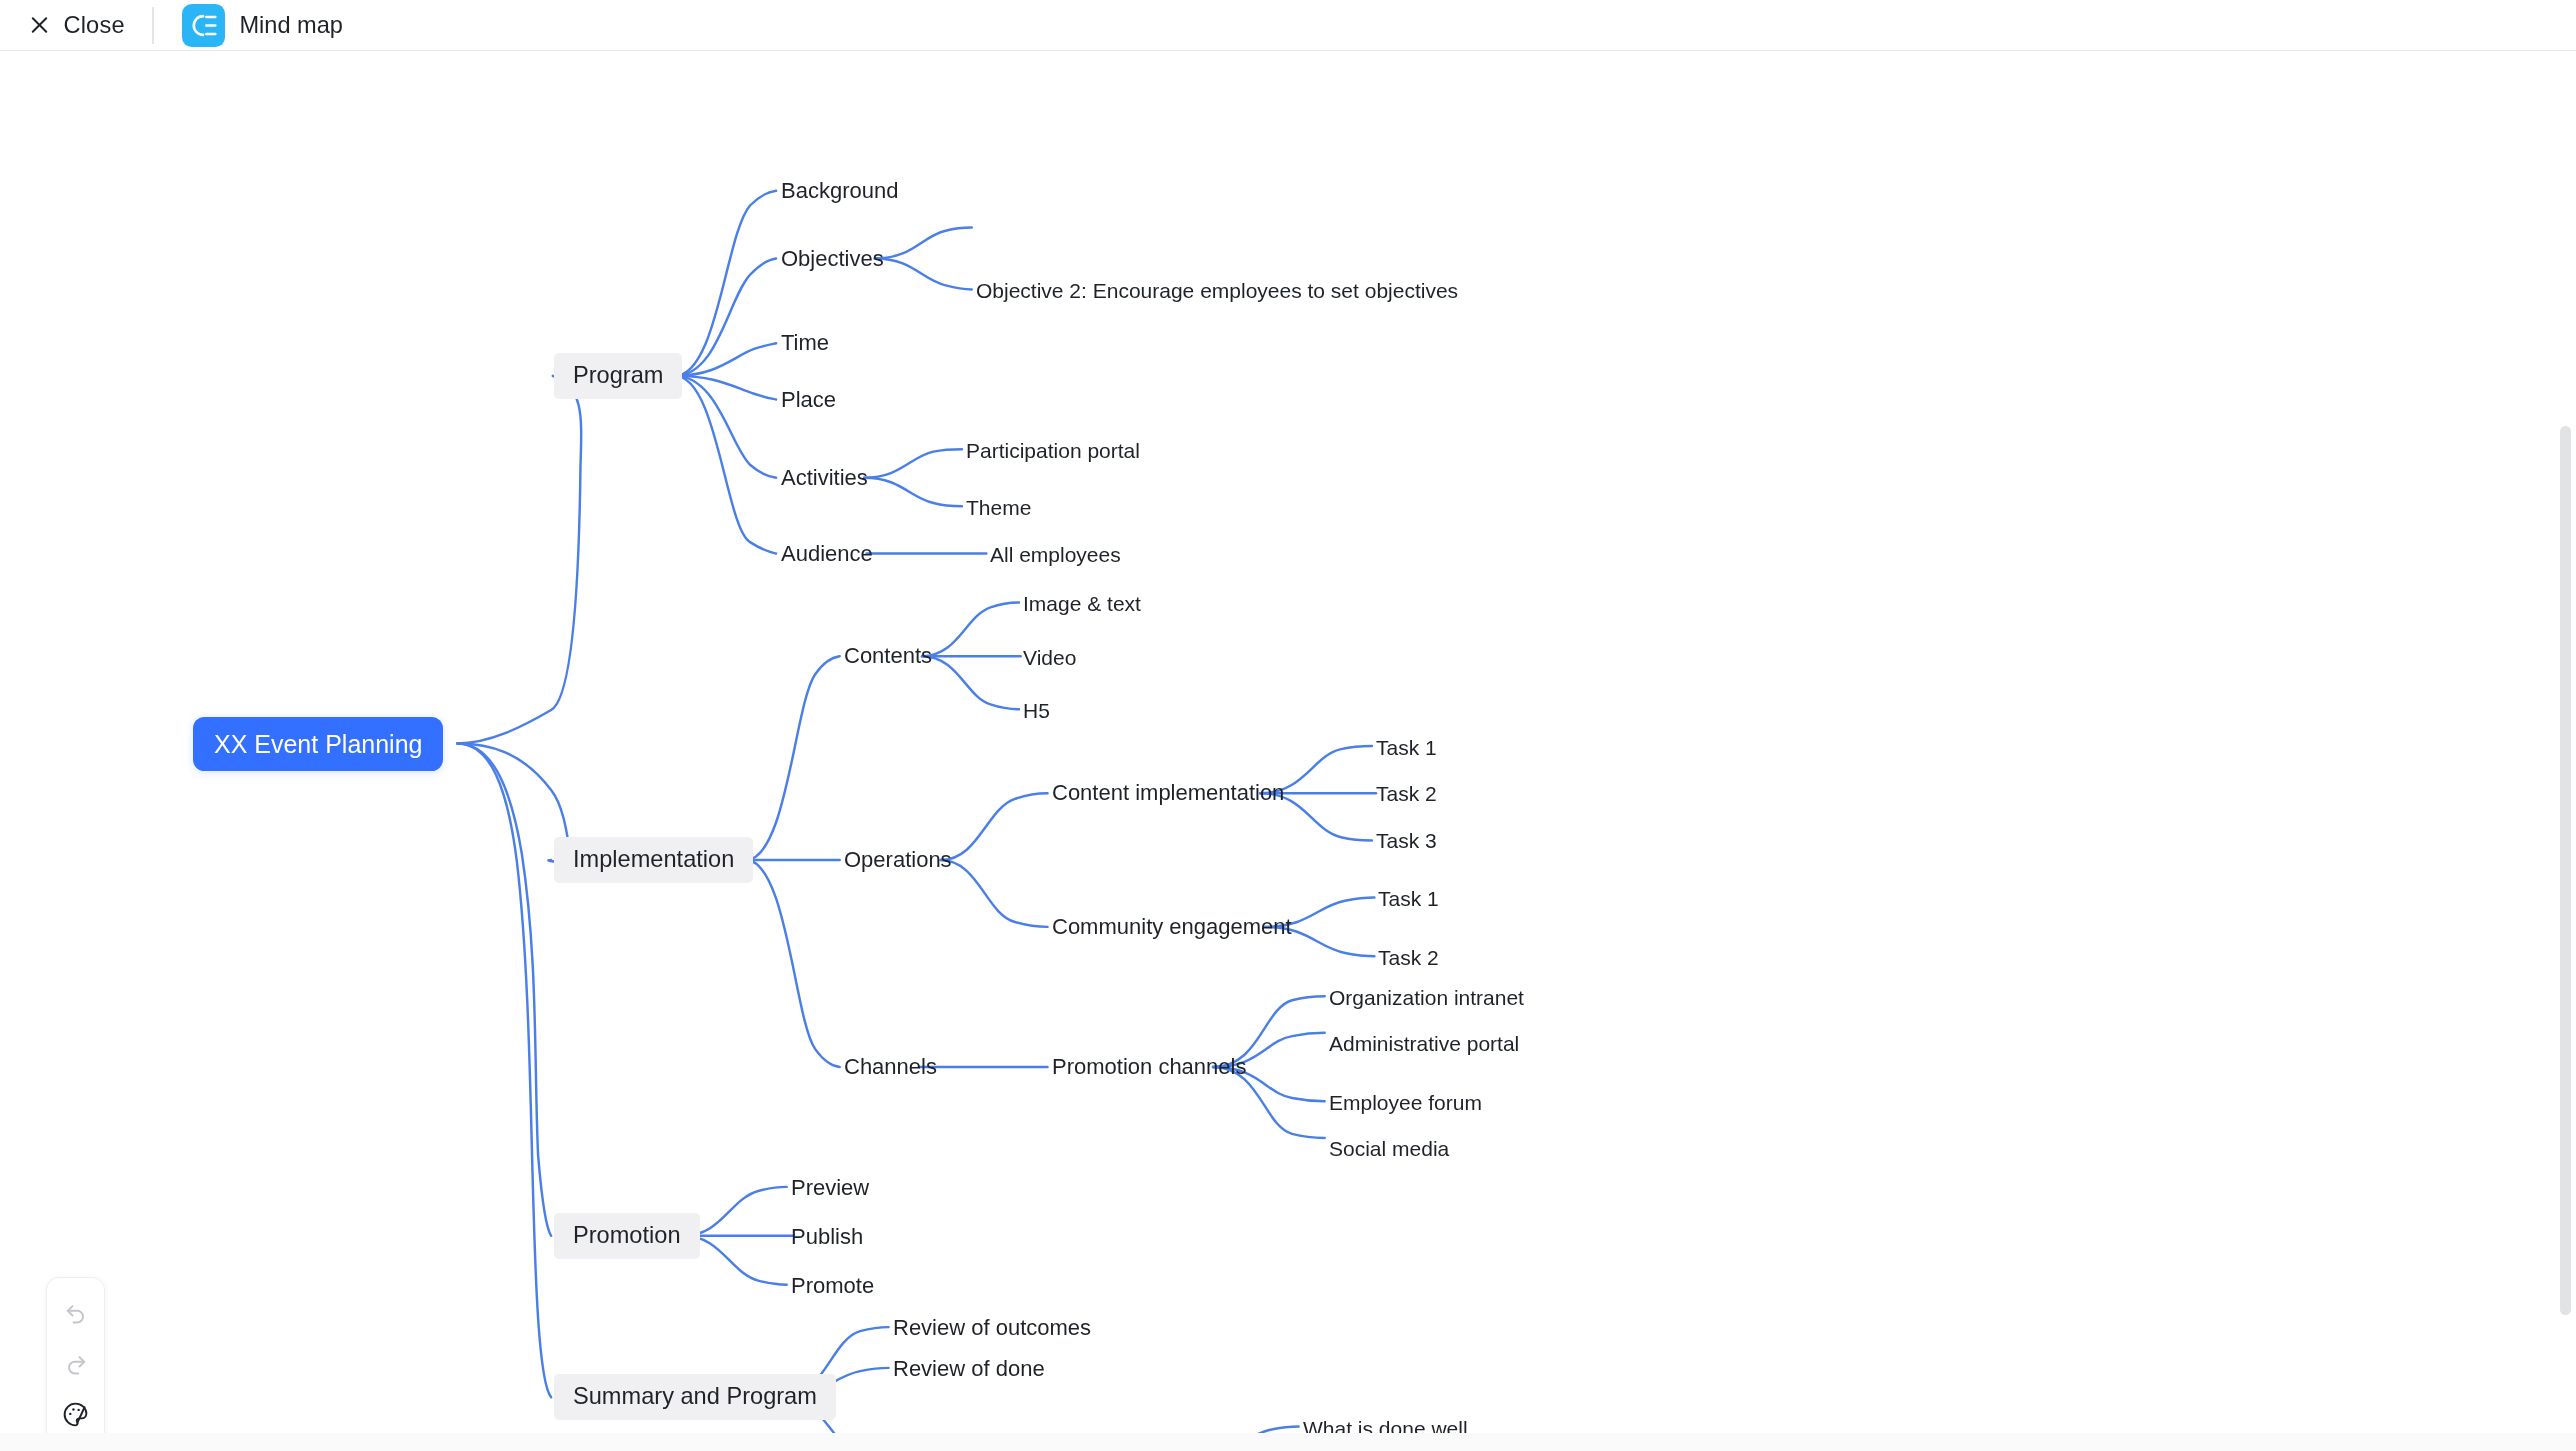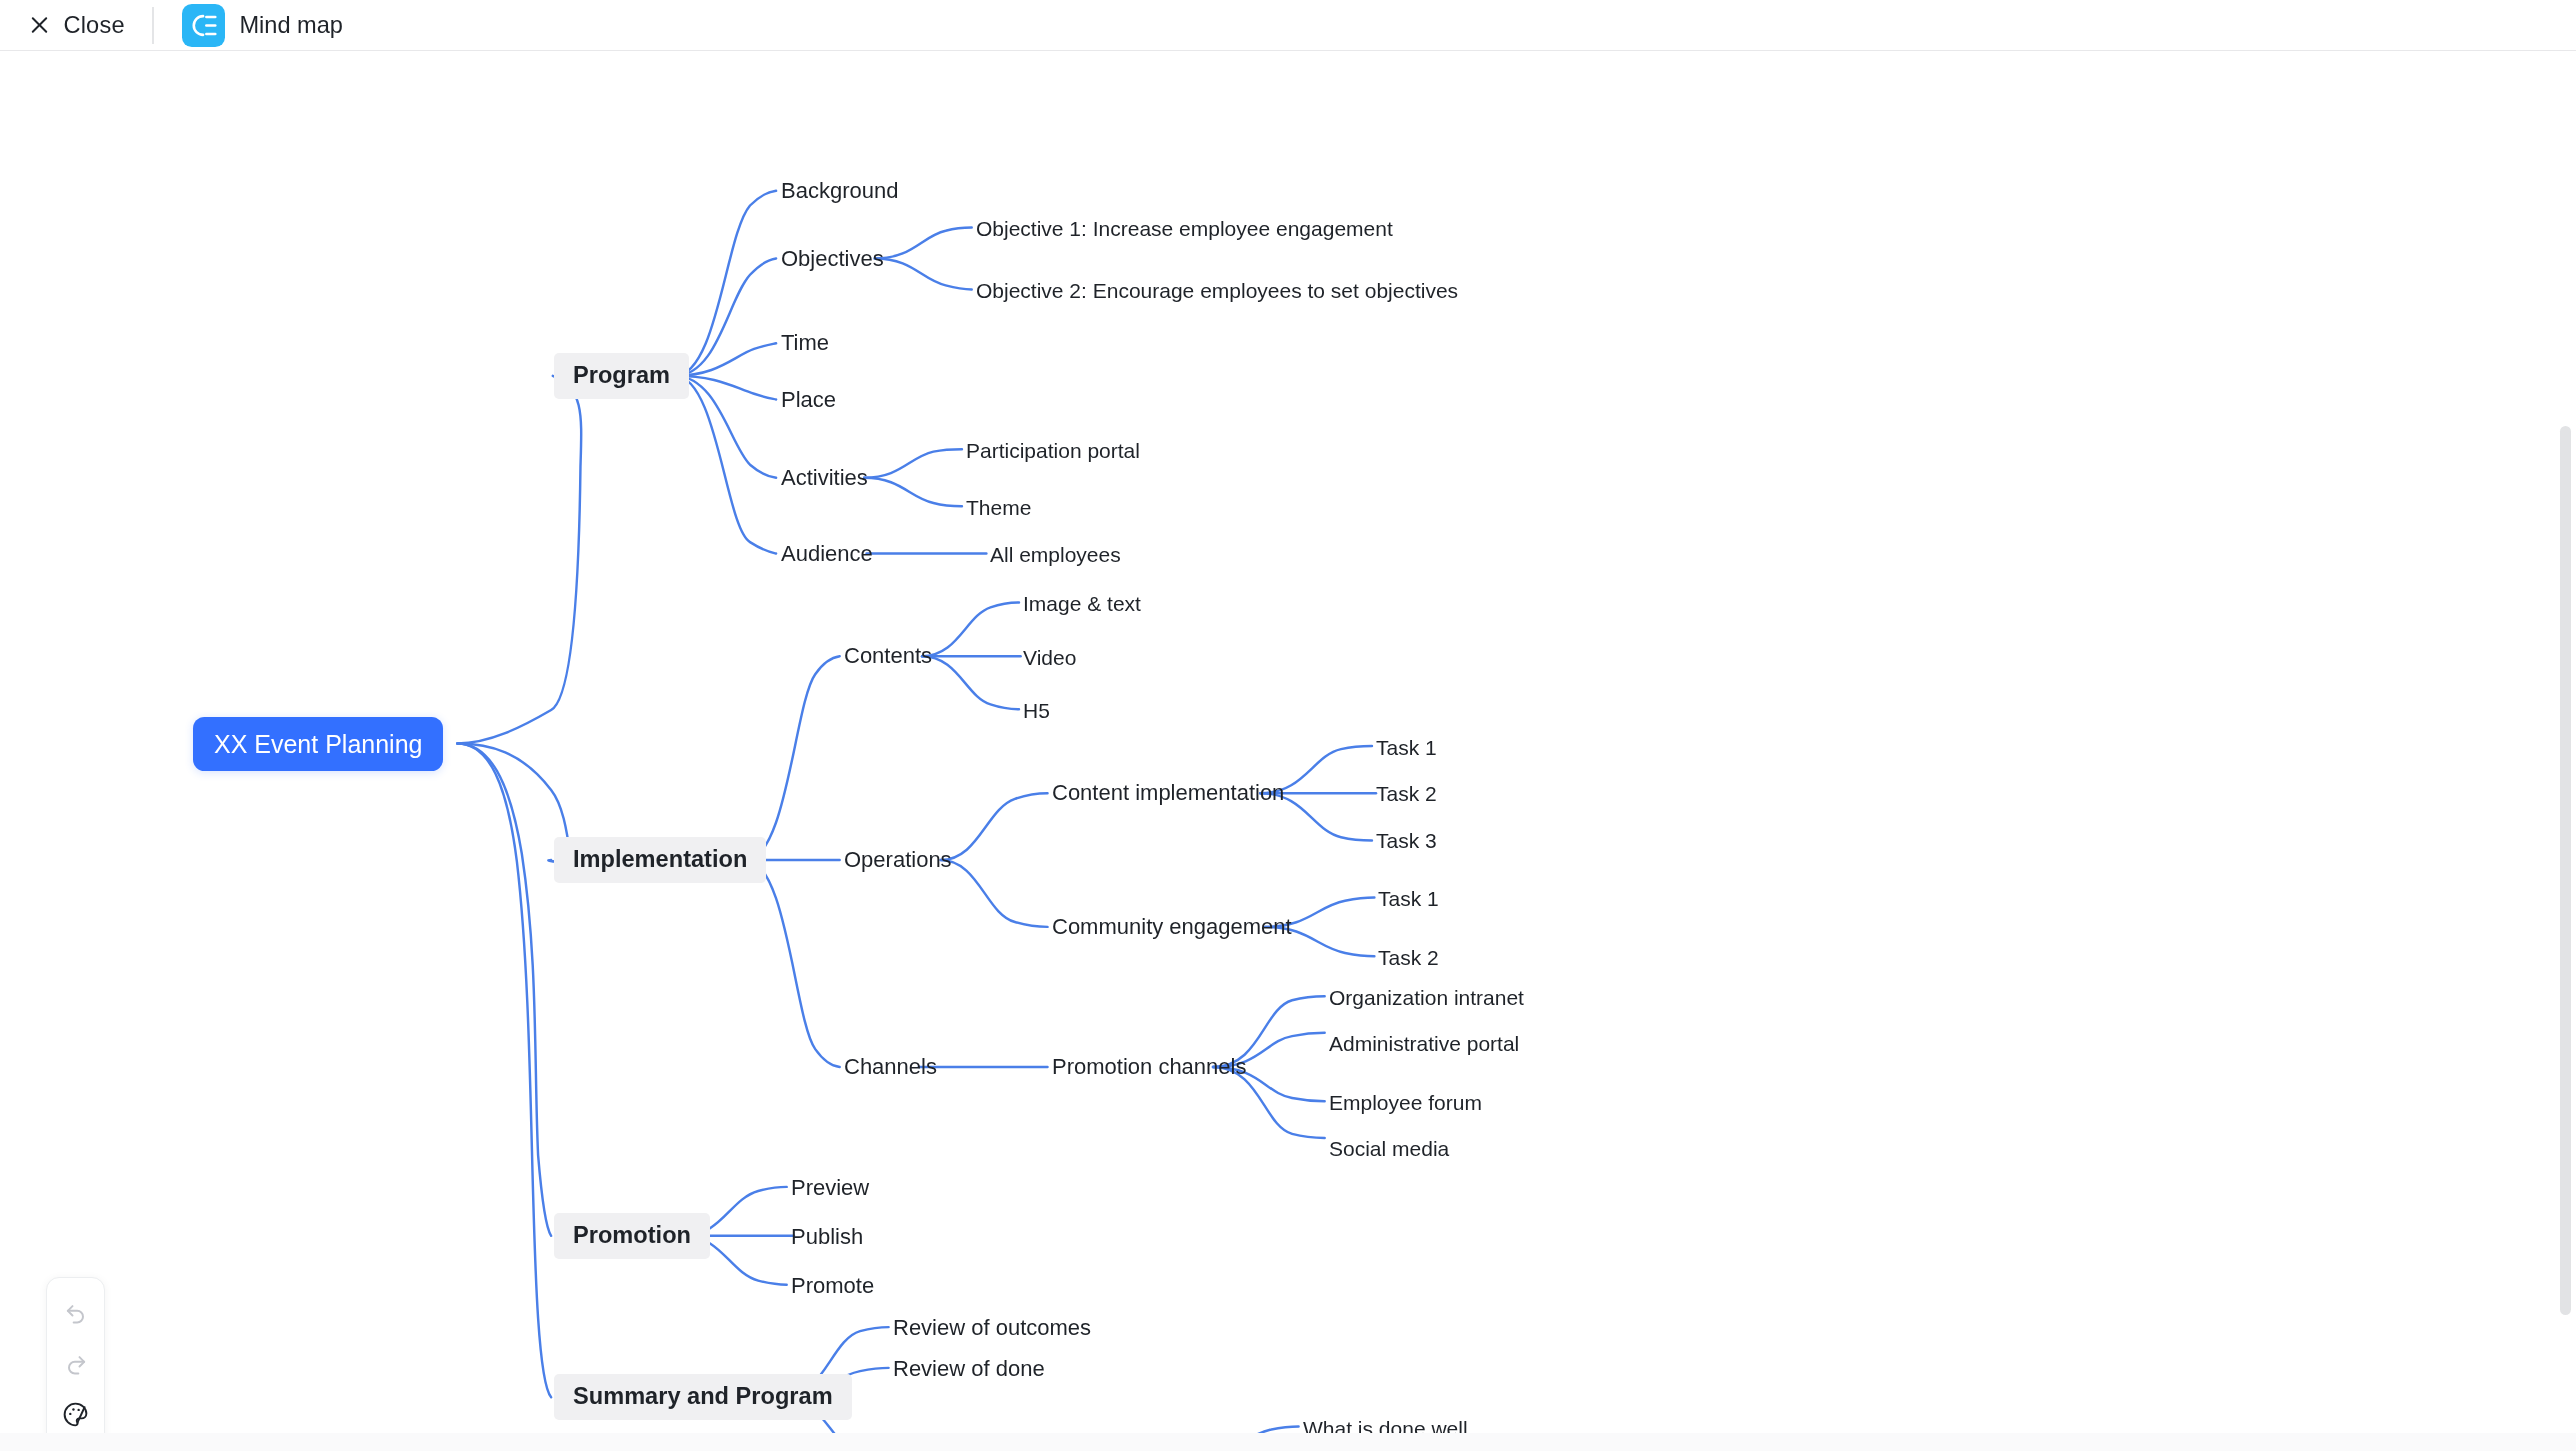--- a/index.html
+++ b/index.html
@@ -73,21 +73,20 @@
     height: 54px;
   }
   .node.root .node-text { color: #ffffff; font-size: 25px; }
 
   
   .node.lvl1 {
     background: #f0f0f2;
     border-radius: 5px;
     padding: 0 19px;
     height: 46px;
-    font-weight: bold;
   }
   .node.lvl1 .node-text { color: #1f2329; font-size: 23.6px; }
 
   
   .node.lvl2 .node-text { color: #1f2329; font-size: 22px; }
   .node.lvl3 .node-text { color: #1f2329; font-size: 21px; }
   .node.lvl2, .node.lvl3 { height: 36px; }
 
   
   #tool-bar {
@@ -214,23 +213,20 @@
   </div>
 
   <div class="node lvl1" style="left:554px; top:282px;">
     <span class="node-text">Program</span>
   </div>
   <div class="node lvl2" style="left:781px; top:102px;">
     <span class="node-text">Background</span>
   </div>
   <div class="node lvl2" style="left:781px; top:170px;">
     <span class="node-text">Objectives</span>
-  </div>
-  <div class="node lvl3" style="left:976px; top:139px;">
-    <span class="node-text">Objective 1: Increase employee engagement</span>
   </div>
   <div class="node lvl3" style="left:976px; top:201px;">
     <span class="node-text">Objective 2: Encourage employees to set objectives</span>
   </div>
   <div class="node lvl2" style="left:781px; top:254px;">
     <span class="node-text">Time</span>
   </div>
   <div class="node lvl2" style="left:781px; top:311px;">
     <span class="node-text">Place</span>
   </div>

